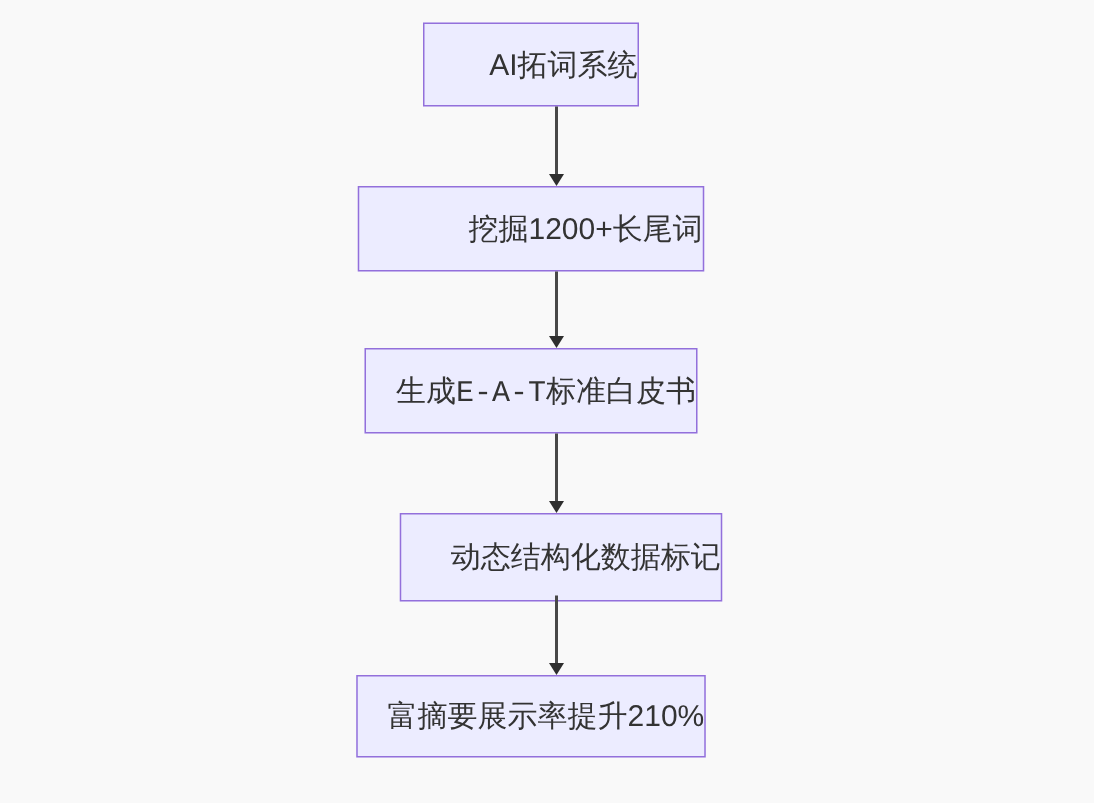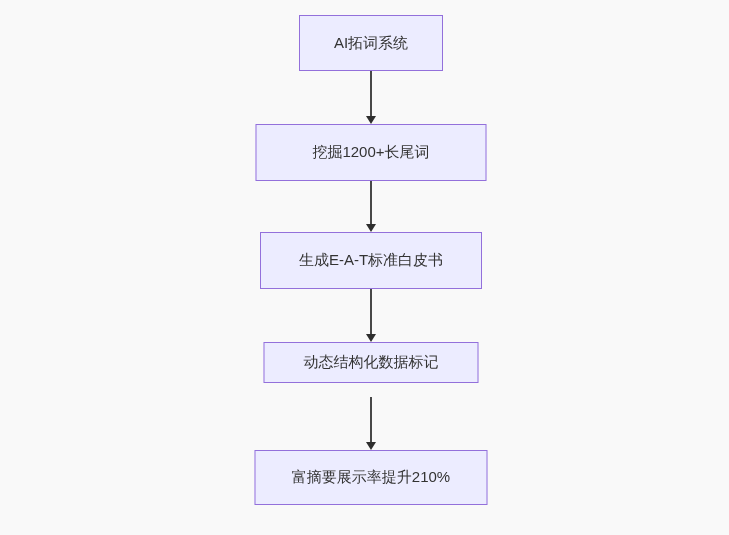--- a/index.html
+++ b/index.html
@@ -13,37 +13,37 @@
     font-family: "Liberation Sans", "DejaVu Sans", sans-serif;
     overflow: hidden;
   }
   .canvas {
     position: relative;
     width: 729px;
     height: 535px;
   }
   .node {
     position: absolute;
-    left: 371px;
+    left: 354px;
     transform: translateX(-50%);
     box-sizing: border-box;
     background: #ECECFF;
     border: 1px solid #9370DB;
     color: #333333;
-    font-size: 15px;
+    font-size: 20px;
     display: flex;
     align-items: center;
-    justify-content: center;
+    justify-content: flex-end;
     white-space: nowrap;
     text-align: center;
   }
   .node:nth-of-type(1) { top: 15px;  width: 144px; height: 56px; }
   .node:nth-of-type(2) { top: 124px; width: 231px; height: 57px; }
-  .node:nth-of-type(3) { top: 232px; width: 222px; height: 57px; }
-  .node:nth-of-type(4) { top: 342px; width: 215px; height: 41px; }
+  .node:nth-of-type(3) { top: 232px; width: 222px; height: 57px; font-family: Liberation Mono, monospace; }
+  .node:nth-of-type(4) { top: 342px; width: 215px; height: 59px; margin-left: 20px; }
   .node:nth-of-type(5) { top: 450px; width: 233px; height: 55px; }
 
   .edge {
     position: absolute;
     left: 371px;
     transform: translateX(-50%);
     width: 12px;
   }
   .edge .shaft {
     position: absolute;

